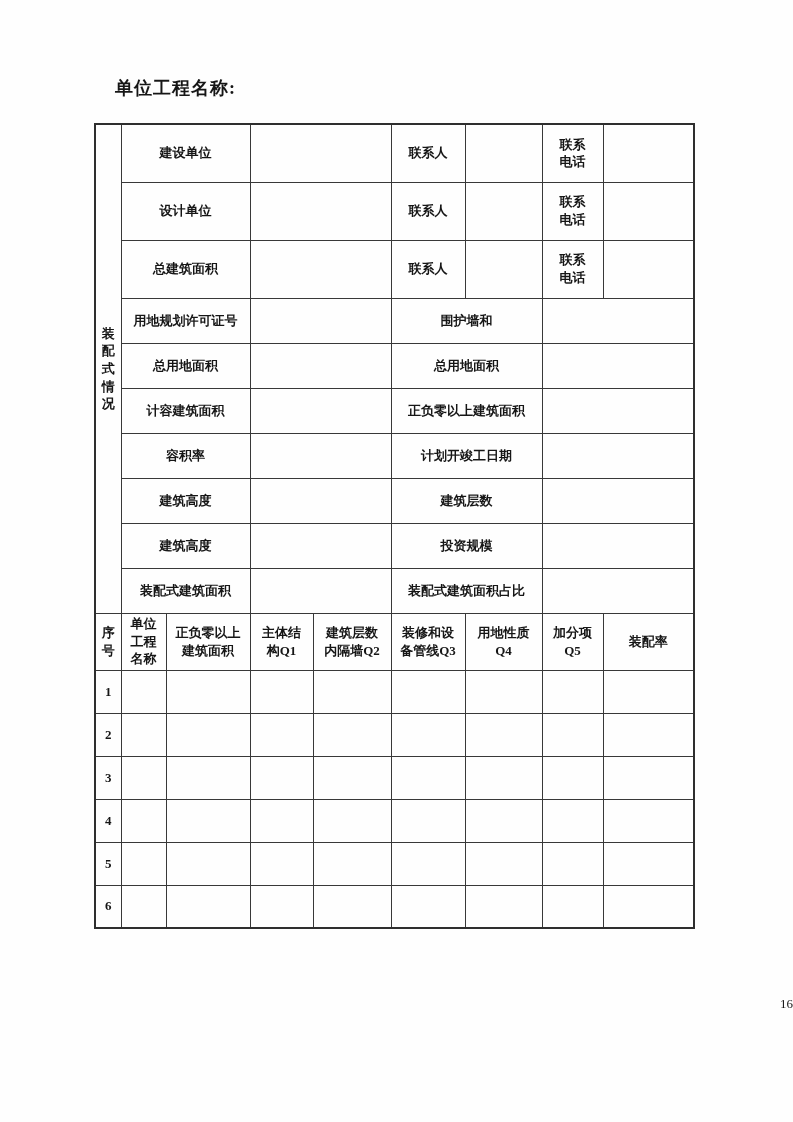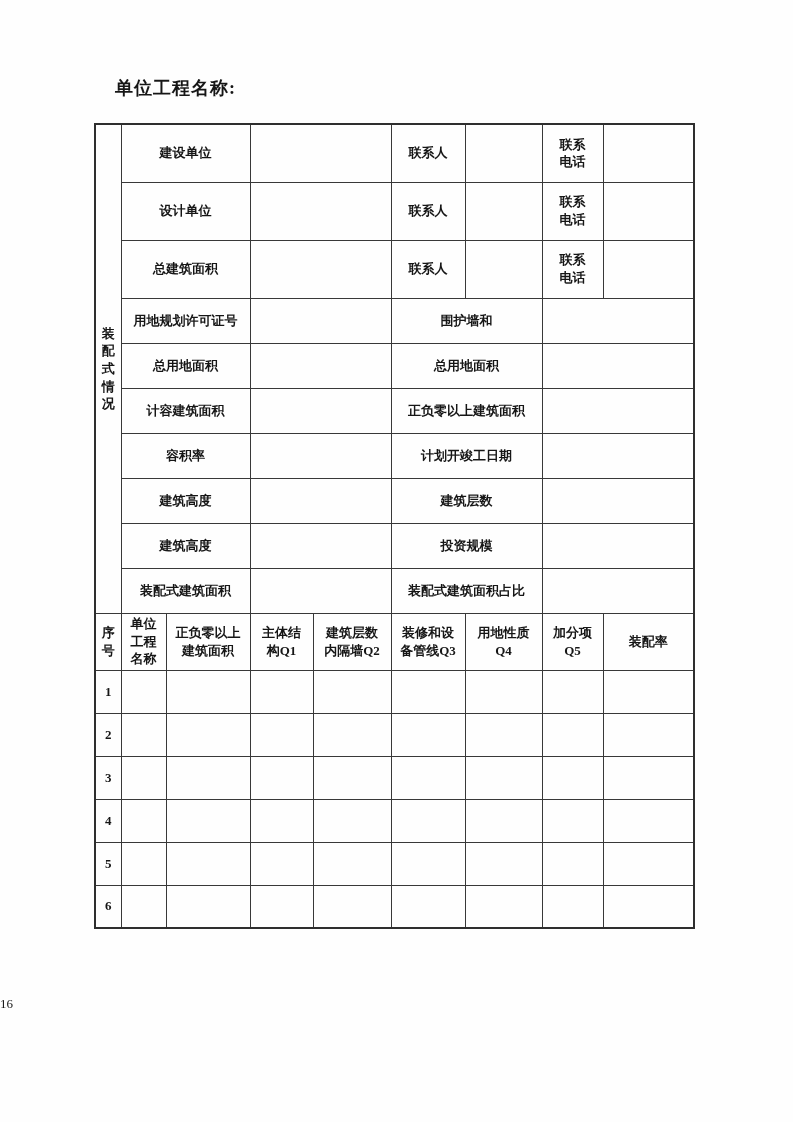--- a/index.html
+++ b/index.html
@@ -56,21 +56,21 @@
   }
   tr.r58 { height: 58px; }
   tr.r45 { height: 45px; padding-left: 48px; }
   tr.r57 { height: 57px; }
   tr.r43 { height: 43px; }
   .page-number {
     position: absolute;
     left: 0;
     top: 996px;
     width: 793px;
-    text-align: left;
+    text-align: right;
     font-size: 13px;
     font-weight: normal;
   }
 </style>
 </head>
 <body>
 
 <div class="page">
 
   <div class="form-title">单位工程名称:</div>

